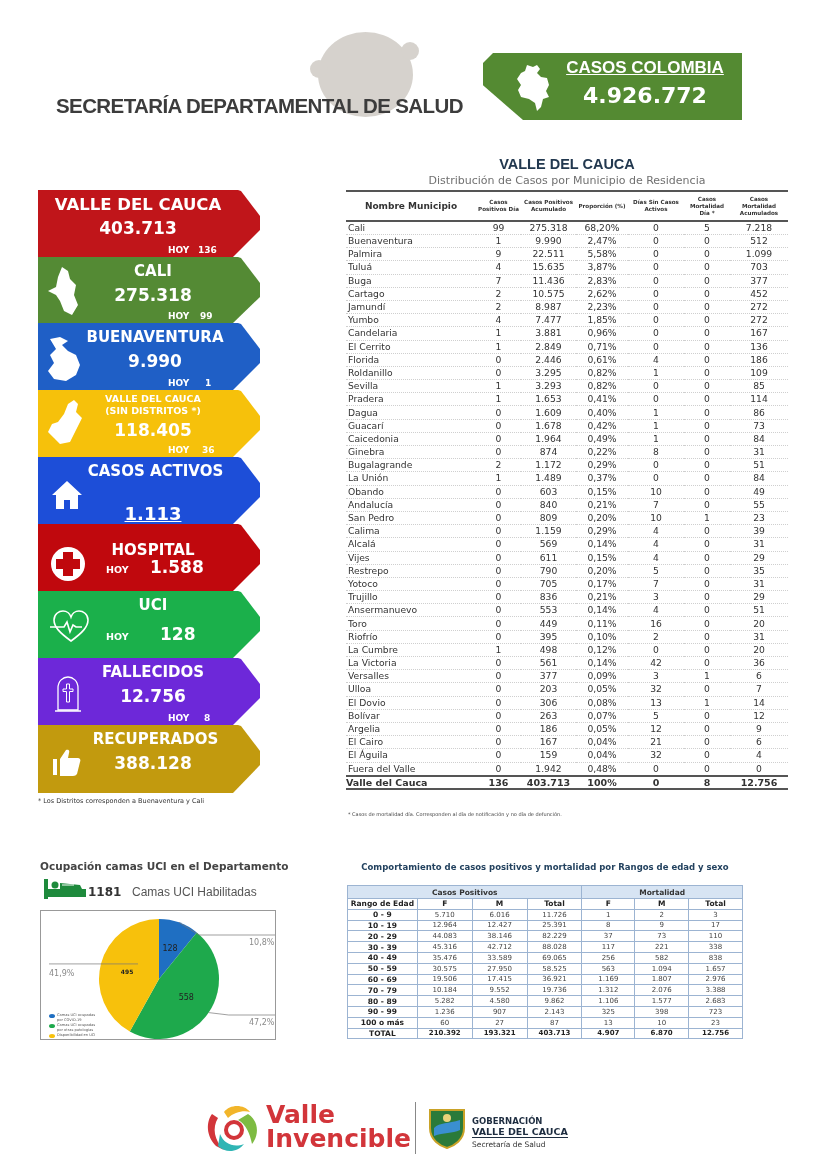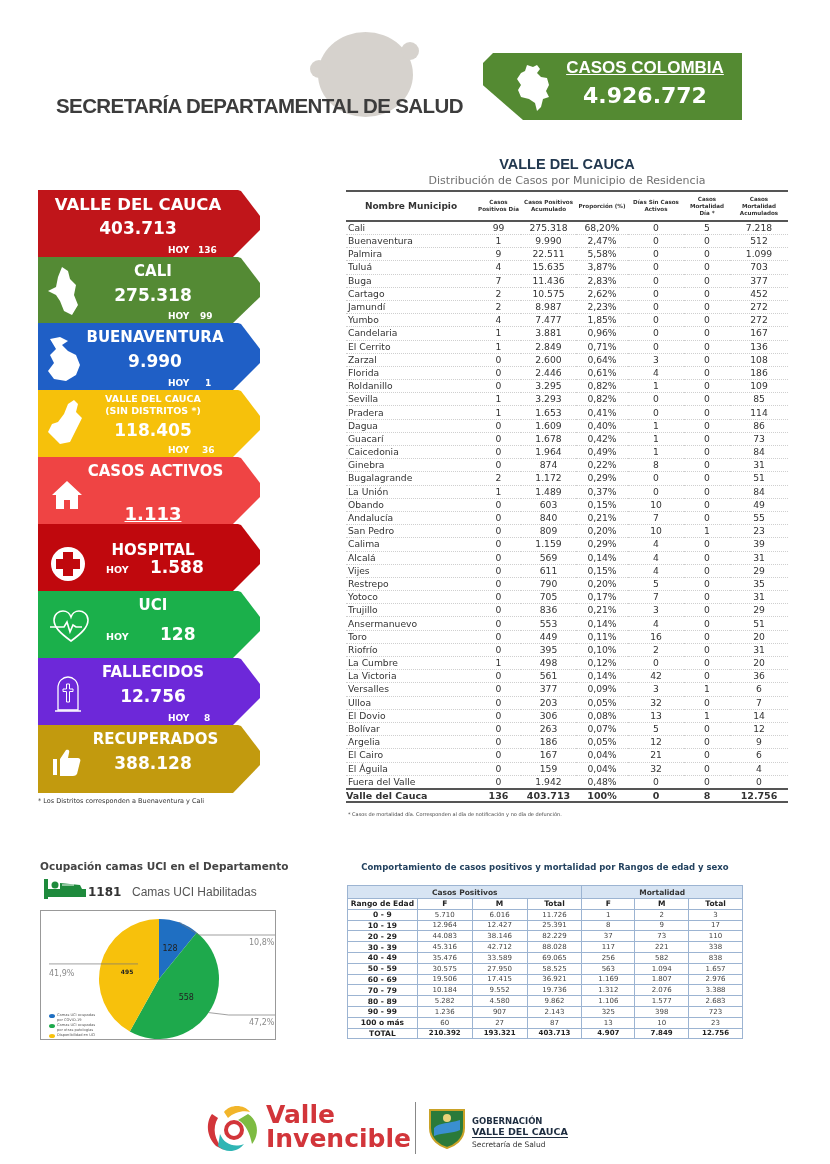--- a/index.html
+++ b/index.html
@@ -27,21 +27,21 @@
   .card { position: relative; width: 222px; color: #fff; clip-path: polygon(0 0, 200px 0, 203px 1px, 222px 26px, 222px 40px, 195px 100%, 0 100%); }
   .card .ttl { position: absolute; font-weight: bold; text-align: center; white-space: nowrap; }
   .card .big { position: absolute; font-weight: bold; text-align: center; white-space: nowrap; }
   .card .hoy { position: absolute; font-weight: bold; font-size: 9px; white-space: nowrap; }
   .card .ico { position: absolute; }
 
   .c1 { height: 67px; background: #c0151a; }
   .c2 { height: 66px; background: #548a34; }
   .c3 { height: 67px; background: #1f5fc6; }
   .c4 { height: 67px; background: #f6c10b; }
-  .c5 { height: 67px; background: #ef4444; }
+  .c5 { height: 67px; background: #1d4ed8; }
   .c6 { height: 67px; background: #c0080d; }
   .c7 { height: 67px; background: #1bb04b; }
   .c8 { height: 67px; background: #6d28d9; padding-left: 32px; }
   .c9 { height: 68px; background: #c29a0e; }
 
   .footnote-left { position: absolute; left: 38px; top: 797px; font-size: 6.5px; color: #333; }
 
   
   .mun-title { position: absolute; left: 345px; top: 156px; width: 444px; text-align: center; font-weight: bold; font-size: 14.5px; color: #22384f; font-family: "Liberation Sans", sans-serif; }
   .mun-sub { position: absolute; left: 345px; top: 174px; width: 444px; text-align: center; font-size: 11px; color: #707070; }
@@ -302,29 +302,20 @@
         <td>167</td>
       </tr>
       <tr>
         <td>El Cerrito</td>
         <td>1</td>
         <td>2.849</td>
         <td>0,71%</td>
         <td>0</td>
         <td>0</td>
         <td>136</td>
-      </tr>
-      <tr>
-        <td>Zarzal</td>
-        <td>0</td>
-        <td>2.600</td>
-        <td>0,64%</td>
-        <td>3</td>
-        <td>0</td>
-        <td>108</td>
       </tr>
       <tr>
         <td>Florida</td>
         <td>0</td>
         <td>2.446</td>
         <td>0,61%</td>
         <td>4</td>
         <td>0</td>
         <td>186</td>
       </tr>
@@ -792,21 +783,21 @@
         <td>23</td>
       </tr>
     </tbody>
   <tfoot>
     <tr>
       <td>TOTAL</td>
       <td>210.392</td>
       <td>193.321</td>
       <td>403.713</td>
       <td>4.907</td>
-      <td>7.849</td>
+      <td>6.870</td>
       <td>12.756</td>
     </tr>
   </tfoot>
 </table>
 
 <div class="logos">
   <svg class="heart" viewBox="0 0 58 50">
     <path d="M8 10 C2 18 2 32 12 42 L20 46 C10 36 8 24 14 14 Z" fill="#d2353a"></path>
     <path d="M14 42 C22 50 34 48 40 40 C30 44 20 40 16 30 Z" fill="#2fb5b4"></path>
     <path d="M20 8 C26 0 40 0 46 8 C40 6 30 8 24 14 Z" fill="#f2b52a"></path>

